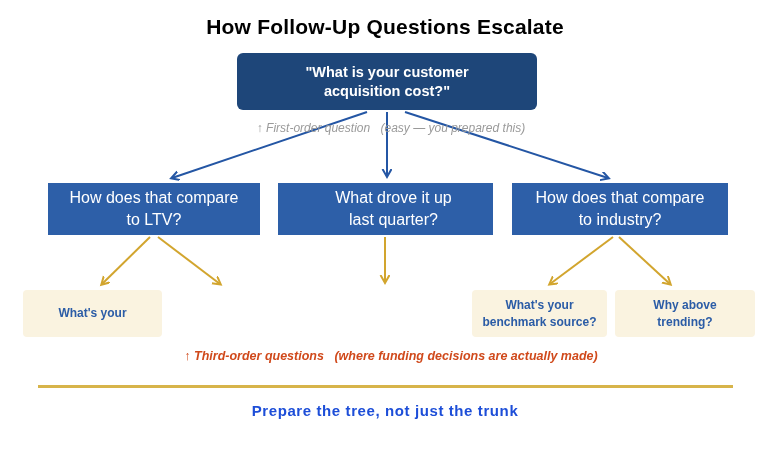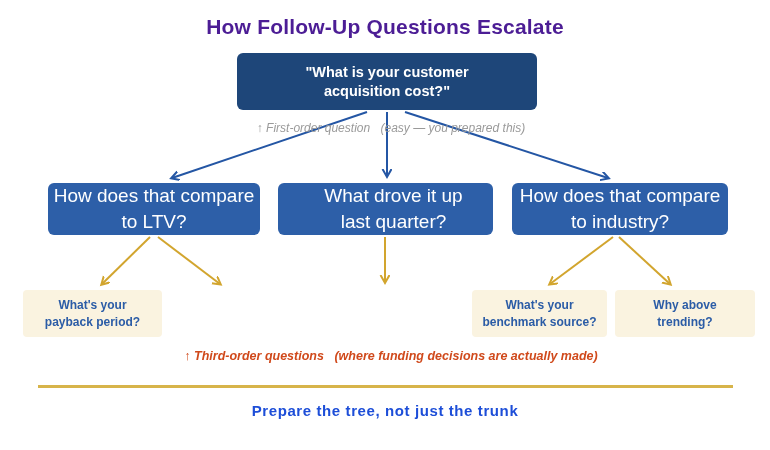--- a/index.html
+++ b/index.html
@@ -15,21 +15,21 @@
     background: #ffffff;
     overflow: hidden;
   }
   .title {
     position: absolute;
     left: 0; right: 0;
     top: 15px;
     text-align: center;
     font-size: 21px;
     font-weight: bold;
-    color: #4c1d95;
+    color: #000000;
     letter-spacing: 0.2px;
   }
   .node {
     position: absolute;
     display: flex;
     flex-direction: column;
     align-items: center;
     justify-content: center;
     text-align: center;
     box-sizing: border-box;
@@ -42,23 +42,23 @@
     border-radius: 6px;
     color: #ffffff;
     font-size: 14.5px;
     font-weight: bold;
     line-height: 1.3;
   }
   .l2-node {
     top: 183px;
     height: 52px;
     background: #2d5fa8;
-    border-radius: 6px;
+    border-radius: 0;
     color: #ffffff;
-    font-size: 19px;
+    font-size: 16px;
     line-height: 1.35;
   }
   .l2-a { left: 48px;  width: 212px; }
   .l2-b { left: 278px; width: 215px; padding-left: 16px; }
   .l2-c { left: 512px; width: 216px; }
   .l3-node {
     top: 290px;
     height: 47px;
     background: #faf3e0;
     border-radius: 4px;
@@ -158,21 +158,20 @@
     <span>last quarter?</span>
   </div>
   <div class="node l2-node l2-c">
     <span>How does that compare</span>
     <span>to industry?</span>
   </div>
 
 
   <div class="node l3-node l3-1">
     <span>What's your</span>
-    <span>payback period?</span>
   </div>
   <div class="node l3-node l3-4">
     <span>What's your</span>
     <span>benchmark source?</span>
   </div>
   <div class="node l3-node l3-5">
     <span>Why above</span>
     <span>trending?</span>
   </div>
 

